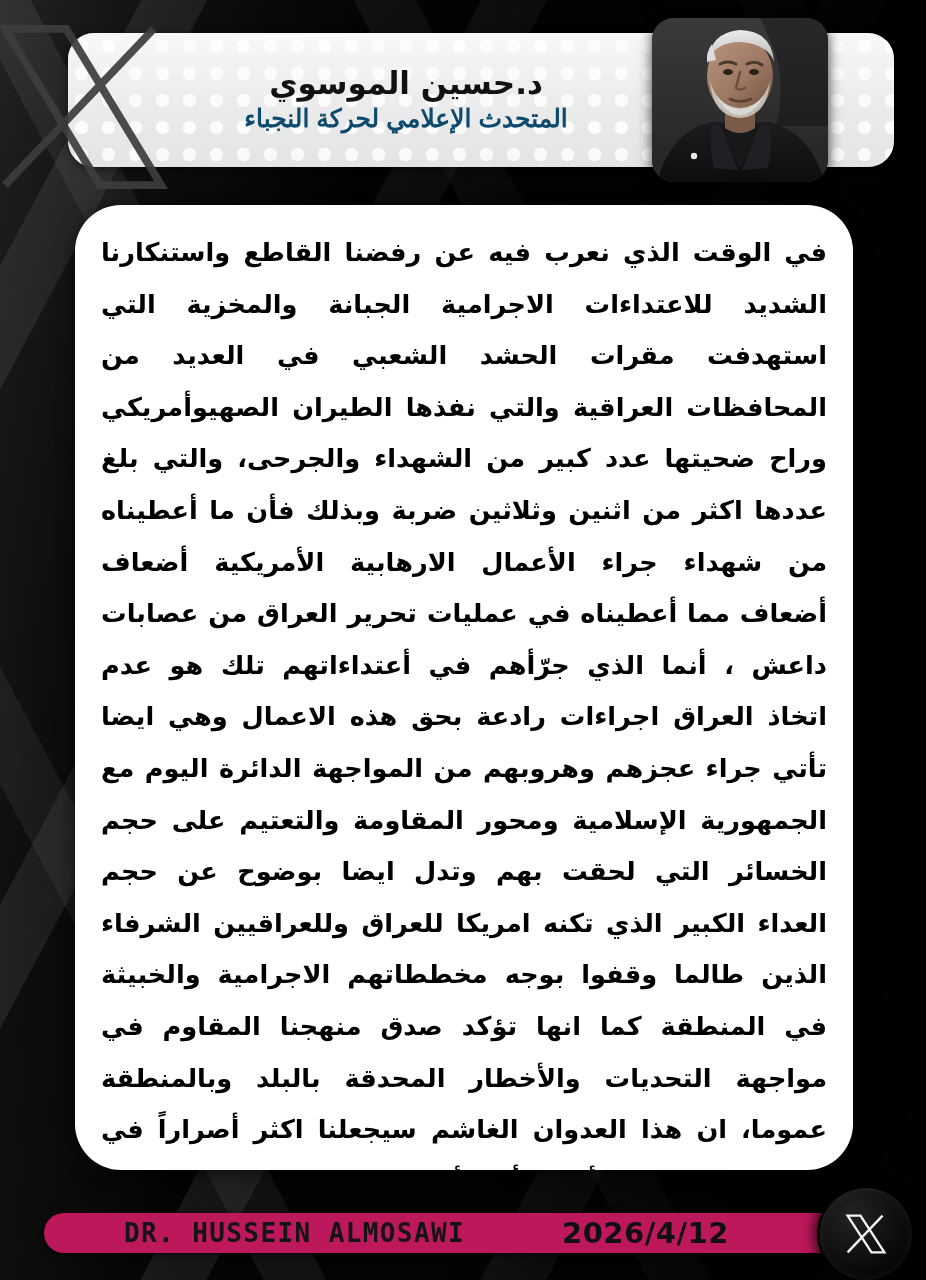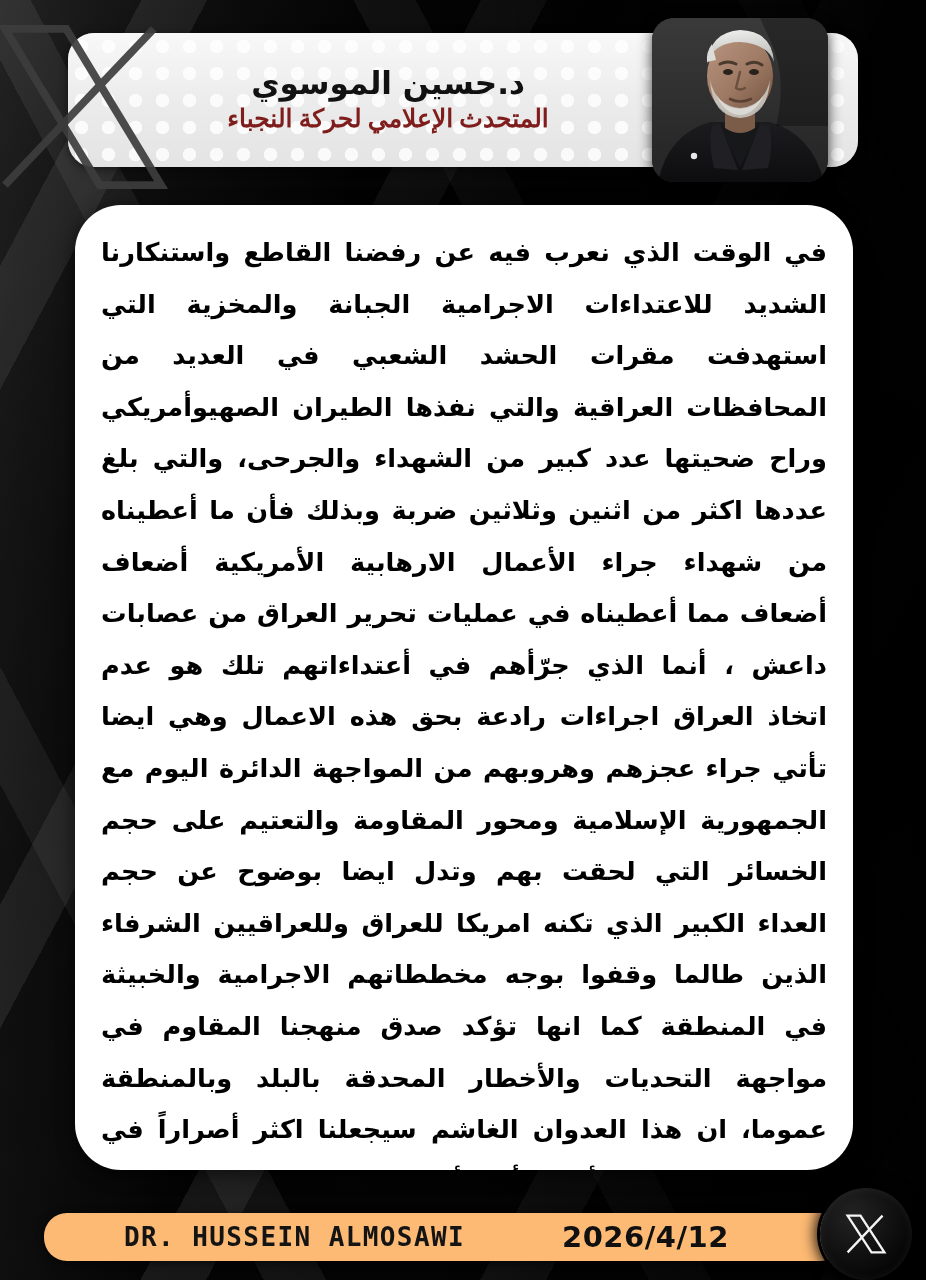--- a/index.html
+++ b/index.html
@@ -93,20 +93,21 @@
     position: absolute;
     left: 68px;
     top: 33px;
     width: 790px;
     height: 134px;
     border-radius: 26px;
     background: #efefef;
     z-index: 2;
     overflow: hidden;
     box-shadow: 0 2px 10px rgba(0,0,0,0.55);
+    padding-left: 36px;
   }
   .header-dots {
     position: absolute;
     inset: 0;
     background-image: radial-gradient(circle at 50% 50%, rgba(255,255,255,0.95) 0 34%, rgba(0,0,0,0) 36%);
     background-size: 27px 27px;
     opacity: 0.85;
   }
   .header-sheen {
     position: absolute;
@@ -127,25 +128,25 @@
     font-family: "DejaVu Sans", "Liberation Sans", sans-serif;
     font-weight: bold;
     font-size: 31px;
     line-height: 1.12;
     color: #111;
     direction: rtl;
     white-space: nowrap;
     letter-spacing: 0px;
   }
   .speaker-role {
-    font-family: Liberation Serif, serif;
+    font-family: Liberation Sans, sans-serif;
     font-weight: bold;
     font-size: 25px;
     line-height: 1.25;
-    color: #7f1d1d;
+    color: #0c4a6e;
     direction: rtl;
     white-space: nowrap;
     margin-top: 3px;
   }
 
   
   .avatar-frame {
     position: absolute;
     left: 652px;
     top: 18px;
@@ -192,22 +193,22 @@
     word-spacing: 1px;
     margin: 0;
   }
 
   
   .footer-bar {
     position: absolute;
     left: 44px;
     top: 1213px;
     width: 800px;
-    height: 48px;
-    background: #fdba74;
+    height: 40px;
+    background: #be185d;
     border-radius: 23px;
     z-index: 3;
     box-shadow: 0 2px 8px rgba(0,0,0,0.6);
   }
   .footer-inner {
     position: absolute;
     inset: 0;
     display: flex;
     align-items: center;
     direction: ltr;

